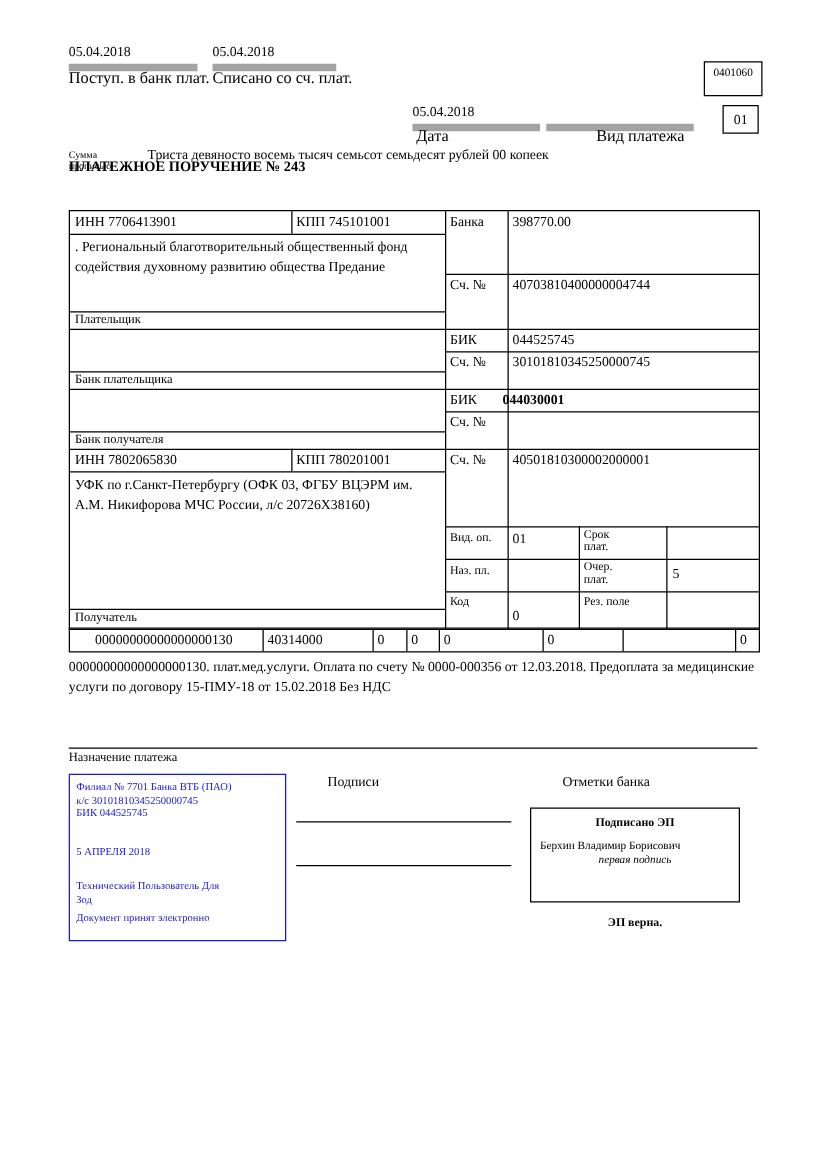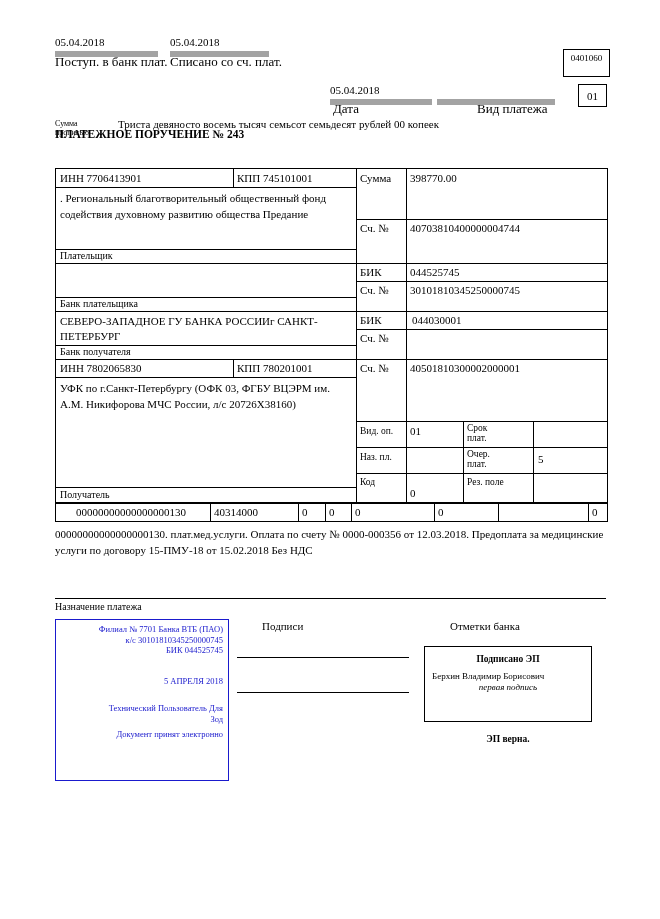--- a/index.html
+++ b/index.html
@@ -16,22 +16,22 @@
   .ctr{text-align:center;}
   .ul{border-bottom:6px solid #a3a3a3;}
   .box{border:1px solid #000;box-sizing:border-box;}
   .vl{position:absolute;width:0;border-left:1px solid #000;}
   .hl{position:absolute;height:0;border-top:1px solid #000;}
   .tbl{position:absolute;left:55px;top:168px;width:551px;height:334px;border:1px solid #000;}
   .taxrow{position:absolute;left:55px;top:502px;width:551px;height:18px;border:1px solid #000;display:flex;}
   .taxrow .cell{height:18px;line-height:18px;font-size:11px;padding-left:3px;box-sizing:border-box;
                 border-right:1px solid #000;overflow:hidden;white-space:nowrap;}
   .taxrow .cell:last-child{border-right:none;}
-  .stamp{position:absolute;left:55px;top:619px;width:174px;height:162px;box-sizing:border-box;
-         border:1px solid #1a1acd;color:#1a1acd;font-size:8.5px;line-height:10.5px;padding:4px 5px;text-align:right;}
+  .stamp{position:absolute;left:55px;top:619px;width:174px;height:134px;box-sizing:border-box;
+         border:1px solid #1a1acd;color:#1a1acd;font-size:8.5px;line-height:10.5px;padding:4px 5px;}
   .epbox{position:absolute;left:424px;top:646px;width:168px;height:76px;box-sizing:border-box;
          border:1px solid #000;font-size:9.5px;}
 </style>
 </head>
 <body>
 
 <div class="page">
 
   <div class="abs ul t11" style="left:55px;top:36px;width:103px;height:15px;">05.04.2018</div>
   <div class="abs t7" style="left:55px;top:55px;">Поступ. в банк плат.</div>
@@ -69,36 +69,35 @@
     <div class="hl" style="left:0;top:176px;width:300px;"></div>
     <div class="hl" style="left:0;top:190px;width:551px;"></div>
     <div class="hl" style="left:0;top:208px;width:300px;"></div>
     <div class="hl" style="left:300px;top:252px;width:251px;"></div>
     <div class="hl" style="left:300px;top:278px;width:251px;"></div>
     <div class="hl" style="left:300px;top:304px;width:251px;"></div>
     <div class="hl" style="left:0;top:318px;width:300px;"></div>
 
     <div class="abs t11" style="left:4px;top:3px;">ИНН 7706413901</div>
     <div class="abs t11" style="left:181px;top:3px;">КПП 745101001</div>
-    <div class="abs t11" style="left:304px;top:3px;">Сумма</div>
+    <div class="abs t11" style="left:304px;top:3px;">Банка</div>
     <div class="abs t11" style="left:354px;top:3px;">398770.00</div>
     <div class="abs t11" style="left:4px;top:21px;width:294px;line-height:16px;">. Региональный благотворительный общественный фонд содействия духовному развитию общества Предание</div>
     <div class="abs t11" style="left:304px;top:53px;">Сч. №</div>
     <div class="abs t11" style="left:354px;top:53px;">40703810400000004744</div>
     <div class="abs t10" style="left:4px;top:81px;">Плательщик</div>
 
     <div class="abs t11" style="left:304px;top:97px;">БИК</div>
     <div class="abs t11" style="left:354px;top:97px;">044525745</div>
     <div class="abs t11" style="left:304px;top:115px;">Сч. №</div>
     <div class="abs t11" style="left:354px;top:115px;text-align:center;">30101810345250000745</div>
     <div class="abs t10" style="left:4px;top:129px;">Банк плательщика</div>
 
-    <div class="abs t11" style="left:4px;top:145px;width:294px;line-height:15px;">СЕВЕРО-ЗАПАДНОЕ ГУ БАНКА РОССИИг САНКТ-ПЕТЕРБУРГ</div>
     <div class="abs t11" style="left:304px;top:145px;">БИК</div>
-    <div class="abs t11" style="left:356px;top:145px;">044030001</div>
+    <div class="abs t11" style="left:346px;top:145px;font-weight:bold;">044030001</div>
     <div class="abs t11" style="left:304px;top:163px;">Сч. №</div>
     <div class="abs t11" style="left:354px;top:163px;"></div>
     <div class="abs t10" style="left:4px;top:177px;">Банк получателя</div>
 
     <div class="abs t11" style="left:4px;top:193px;">ИНН 7802065830</div>
     <div class="abs t11" style="left:181px;top:193px;">КПП 780201001</div>
     <div class="abs t11" style="left:304px;top:193px;">Сч. №</div>
     <div class="abs t11" style="left:354px;top:193px;">40501810300002000001</div>
     <div class="abs t11" style="left:4px;top:211px;width:294px;line-height:16px;">УФК по г.Санкт-Петербургу (ОФК 03, ФГБУ ВЦЭРМ им. А.М. Никифорова МЧС России, л/с 20726X38160)</div>
     <div class="abs t10" style="left:4px;top:320px;">Получатель</div>

